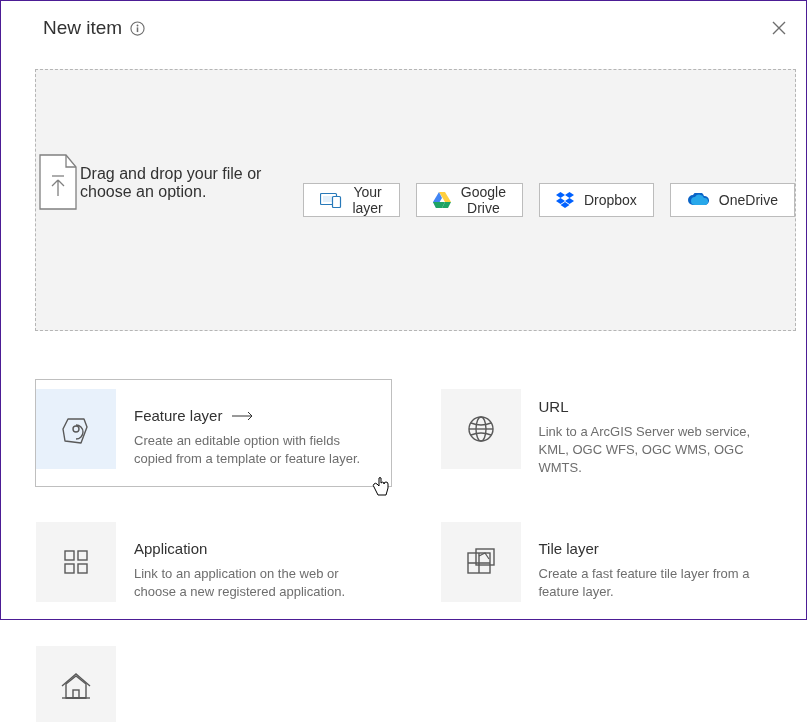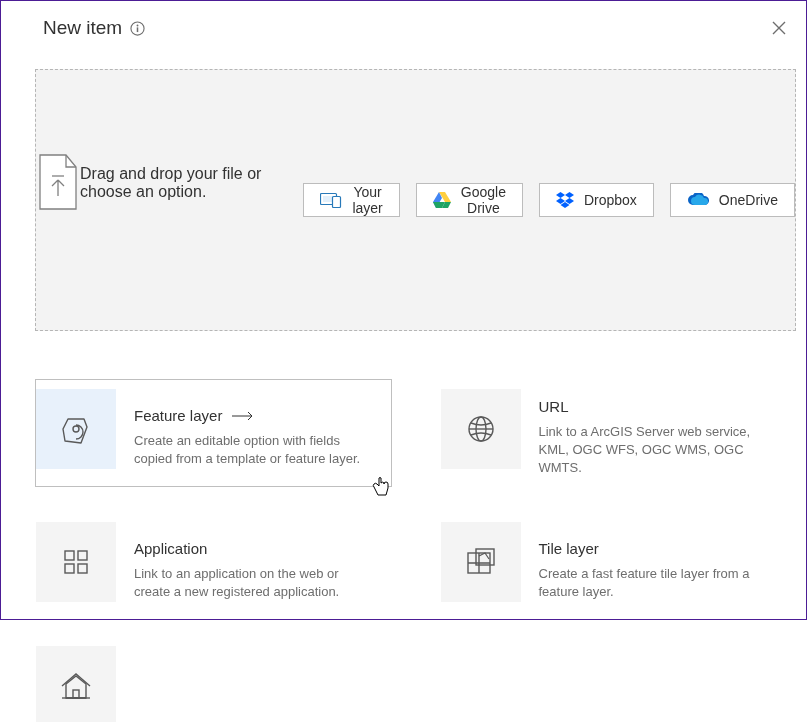--- a/index.html
+++ b/index.html
@@ -250,21 +250,21 @@
         <div class="option-icon">
           <svg width="28" height="28" viewBox="0 0 28 28">
             <rect x="3" y="3" width="9" height="9" fill="none" stroke="#595959" stroke-width="1.4"></rect>
             <rect x="16" y="3" width="9" height="9" fill="none" stroke="#595959" stroke-width="1.4"></rect>
             <rect x="3" y="16" width="9" height="9" fill="none" stroke="#595959" stroke-width="1.4"></rect>
             <rect x="16" y="16" width="9" height="9" fill="none" stroke="#595959" stroke-width="1.4"></rect>
           </svg>
         </div>
         <div class="option-text">
           <div class="option-title">Application</div>
-          <div class="option-desc">Link to an application on the web or create a new registered application.</div>
+          <div class="option-desc">Link to an application on the web or choose a new registered application.</div>
         </div>
       </div>
 
       <div class="option-card">
         <div class="option-icon">
           <svg width="32" height="30" viewBox="0 0 32 30">
             <rect x="3" y="6" width="22" height="20" fill="none" stroke="#595959" stroke-width="1.4"></rect>
             <path d="M3 16 H25 M14 6 V26" stroke="#595959" stroke-width="1.4"></path>
             <rect x="11" y="2" width="18" height="16" fill="none" stroke="#595959" stroke-width="1.4"></rect>
             <path d="M14 9 L20 6 L24 12" fill="none" stroke="#595959" stroke-width="1.2"></path>

